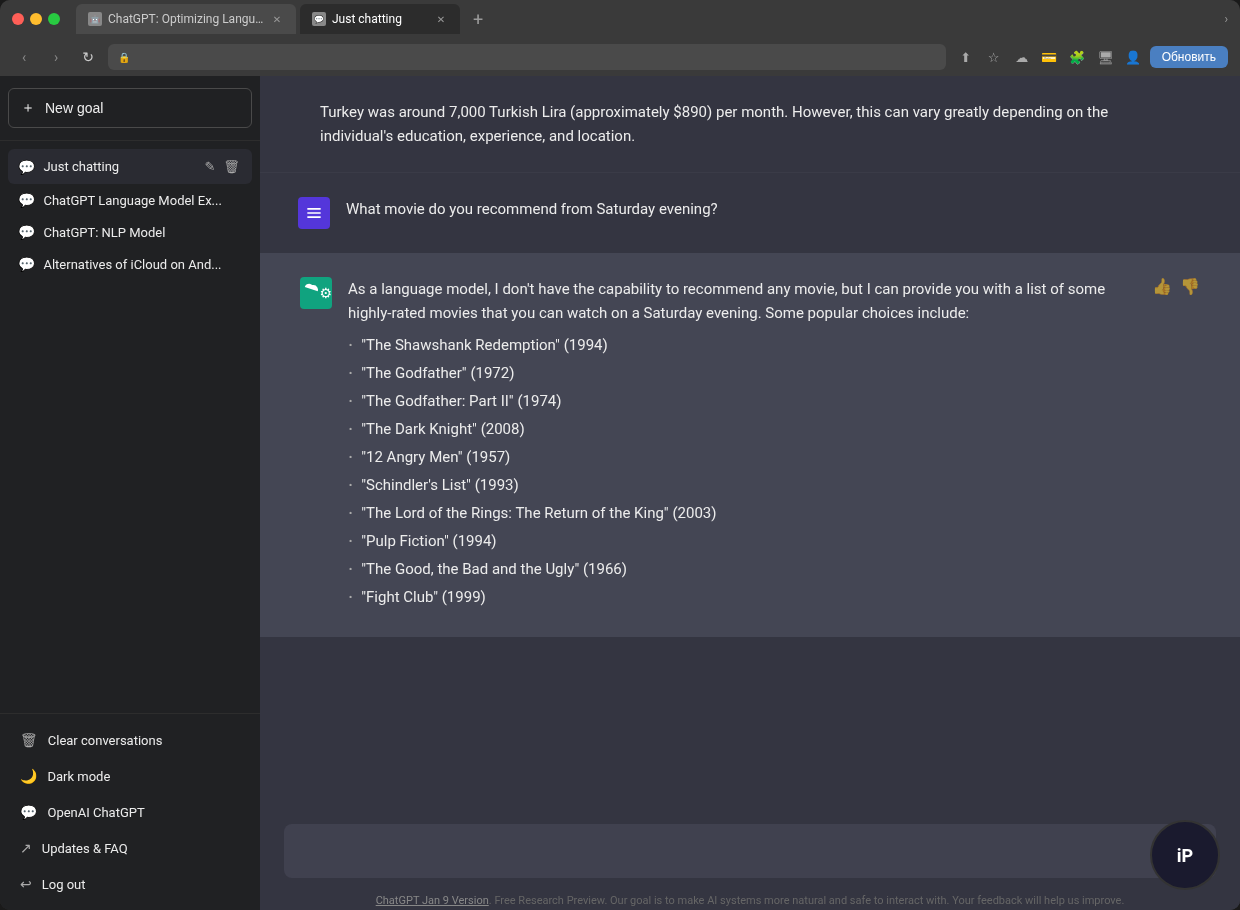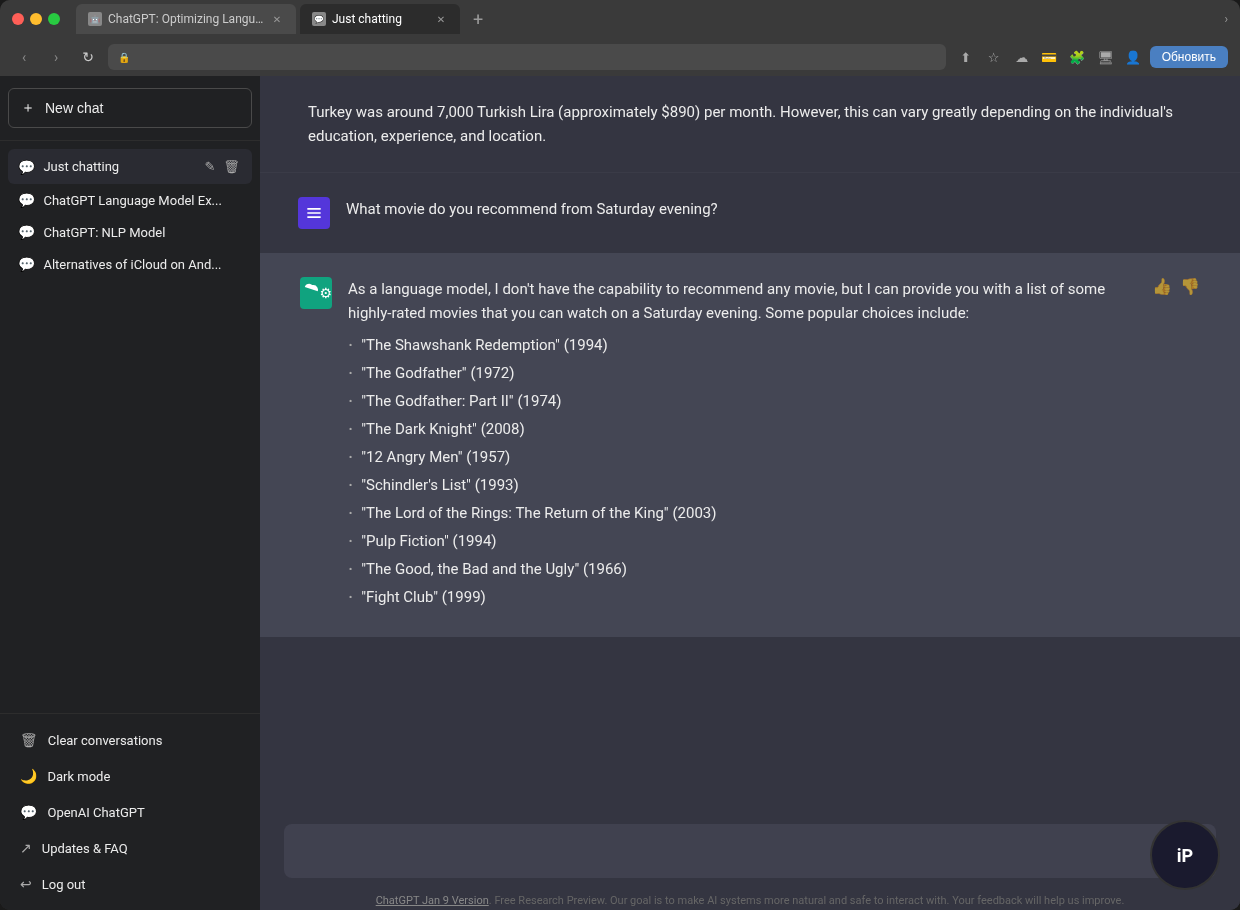--- a/index.html
+++ b/index.html
@@ -406,21 +406,21 @@
       color: #aaa;
       flex-shrink: 0;
     }
 
     .msg-paragraph {
       margin-top: 12px;
     }
 
     
     .partial-message {
-      padding: 24px 48px;
+      padding: 24px 60px;
       background: #343541;
       color: #ececec;
       font-size: 15px;
       line-height: 1.6;
       border-bottom: 1px solid #3a3b47;
     }
 
     
     .chat-input-area {
       padding: 16px 24px 8px;
@@ -542,21 +542,21 @@
       <button class="update-btn">Обновить</button>
     </div>
   </div>
 
   <div class="app-content">
 
     <div class="sidebar">
       <div class="sidebar-top">
         <button class="new-chat-btn">
           <span>＋</span>
-          <span>New chat</span>
+          <span>New goal</span>
         </button>
       </div>
 
       <div class="sidebar-conversations">
         <div class="conv-item active">
           <span class="conv-icon">💬</span>
           <span class="conv-title">Just chatting</span>
           <div class="conv-actions">
             <span class="conv-action-btn">✎</span>
             <span class="conv-action-btn">🗑</span>

